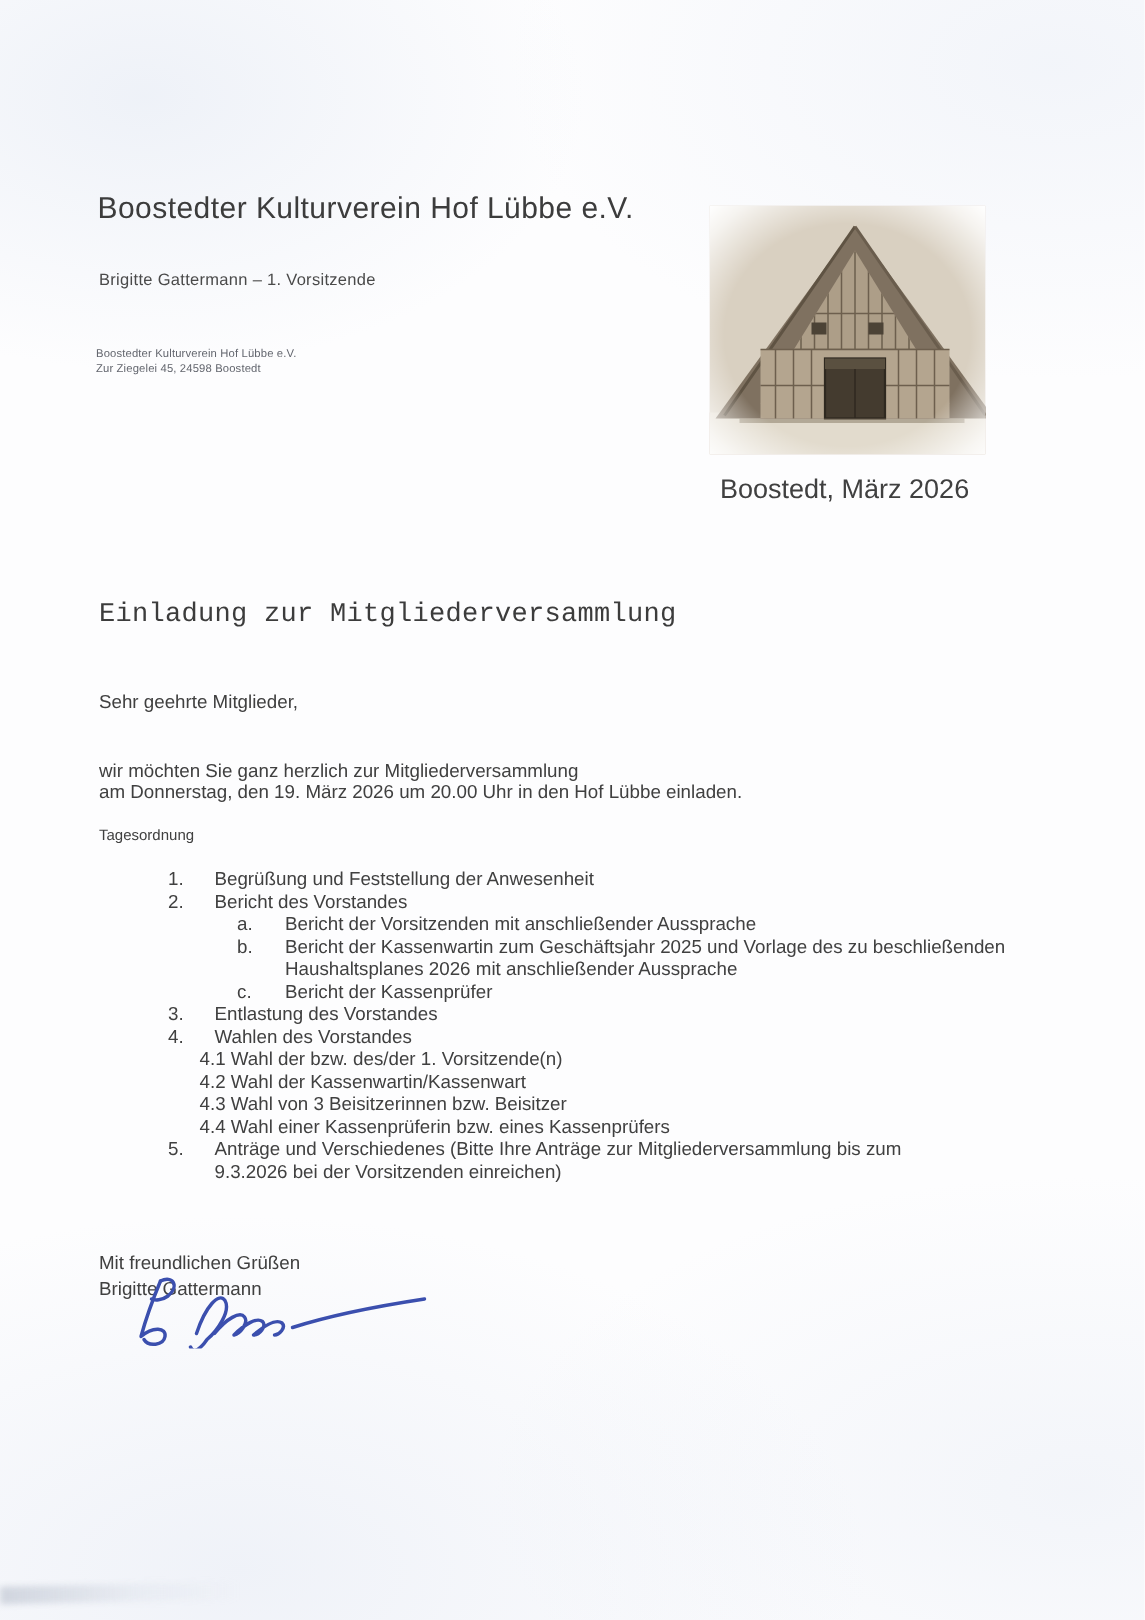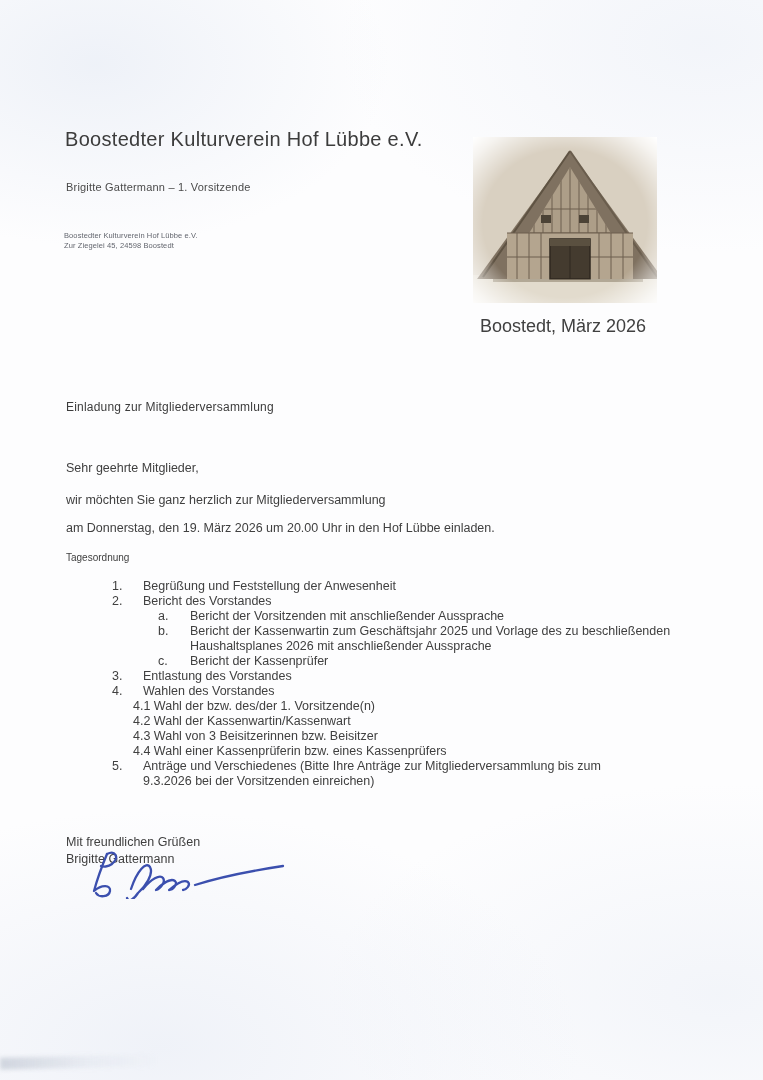--- a/index.html
+++ b/index.html
@@ -18,24 +18,24 @@
       radial-gradient(ellipse 560px 300px at 90% 92%, rgba(216,224,238,.28), rgba(216,224,238,0) 70%),
       #fdfdfe;
     padding-left: 36px;
   }
   .abs{position:absolute;}
   .org-name{left:65px;top:128px;font-size:20px;letter-spacing:.3px;color:#3c3c3c;}
   .org-subtitle{left:66px;top:153px;font-size:11px;color:#4a4a4a;letter-spacing:.2px;margin-top:28px;}
   .sender-block{left:64px;top:231px;font-size:7.5px;line-height:10px;color:#63666e;letter-spacing:.1px;}
   .photo-frame{left:473px;top:137px;width:184px;height:166px;}
   .place-date{left:480px;top:316px;font-size:18px;color:#404040;}
-  .subject{left:66px;top:400px;font-size:12px;color:#3c3c3c;letter-spacing:.2px;}
+  .subject{left:66px;top:400px;font-size:18px;color:#3c3c3c;letter-spacing:.2px;font-family:Liberation Mono, monospace;}
   .body-line{font-size:12.5px;color:#404040;}
   .salutation{left:66px;top:461px;}
-  .intro1{left:66px;top:493px;}
+  .intro1{left:66px;top:507px;}
   .intro2{left:66px;top:521px;}
   .agenda-title{left:66px;top:552px;font-size:10px;color:#404040;}
   .agenda{left:112px;top:579px;width:600px;font-size:12.5px;line-height:15px;color:#404040;}
   .row{display:flex;}
   .row .num{flex:0 0 31px;}
   .row .txt{flex:1;}
   .sub-letter{margin-left:46px;}
   .sub-letter .num{flex:0 0 32px;}
   .sub-letter .txt{max-width:515px;}
   .sub-num{margin-left:21px;}

